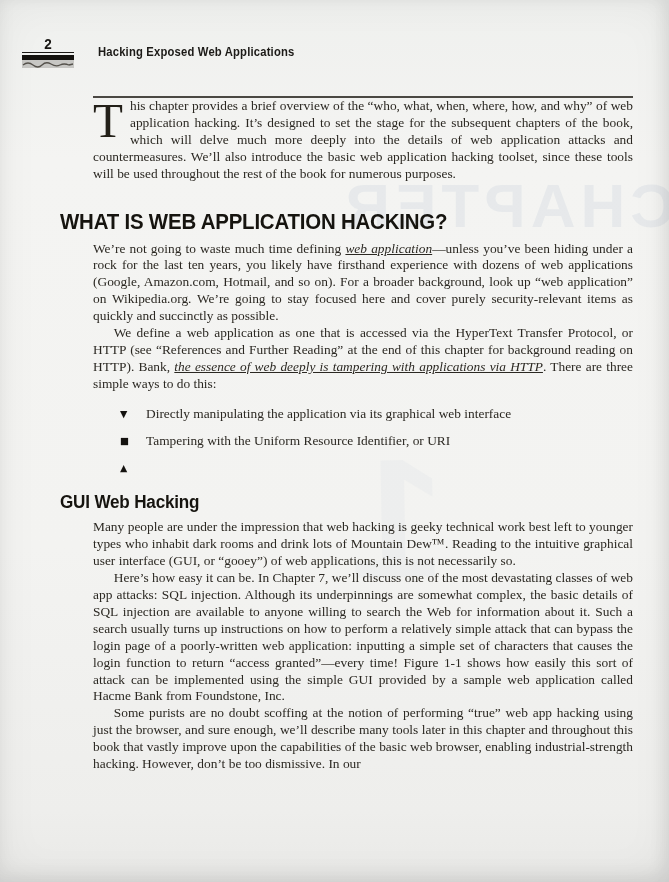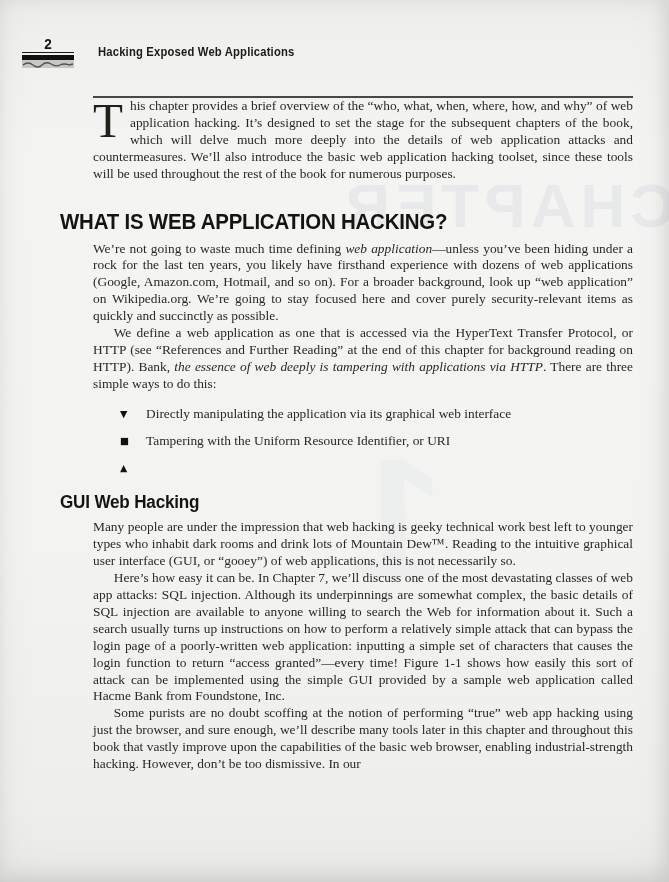--- a/index.html
+++ b/index.html
@@ -85,21 +85,21 @@
   }
   p.indent { text-indent: 1.55em; }
   .intro { margin-top: 6px; }
   .drop-cap {
     float: left;
     font-size: 49px; line-height: 39px;
     padding: 3px 7px 0 0;
     color: #232019;
     font-family: "Liberation Serif", serif;
   }
-  .ital { font-style: italic; }
+  .ital { font-style: italic; text-decoration: underline; }
 
   h1.section-heading {
     font-family: "Liberation Sans", sans-serif;
     font-weight: bold; font-size: 21.5px; line-height: 26px;
     letter-spacing: -0.2px;
     color: #16140f;
     margin: 26px 0 6px -33px;
     transform: scaleX(0.95); transform-origin: 0 50%;
     white-space: nowrap;
   }

